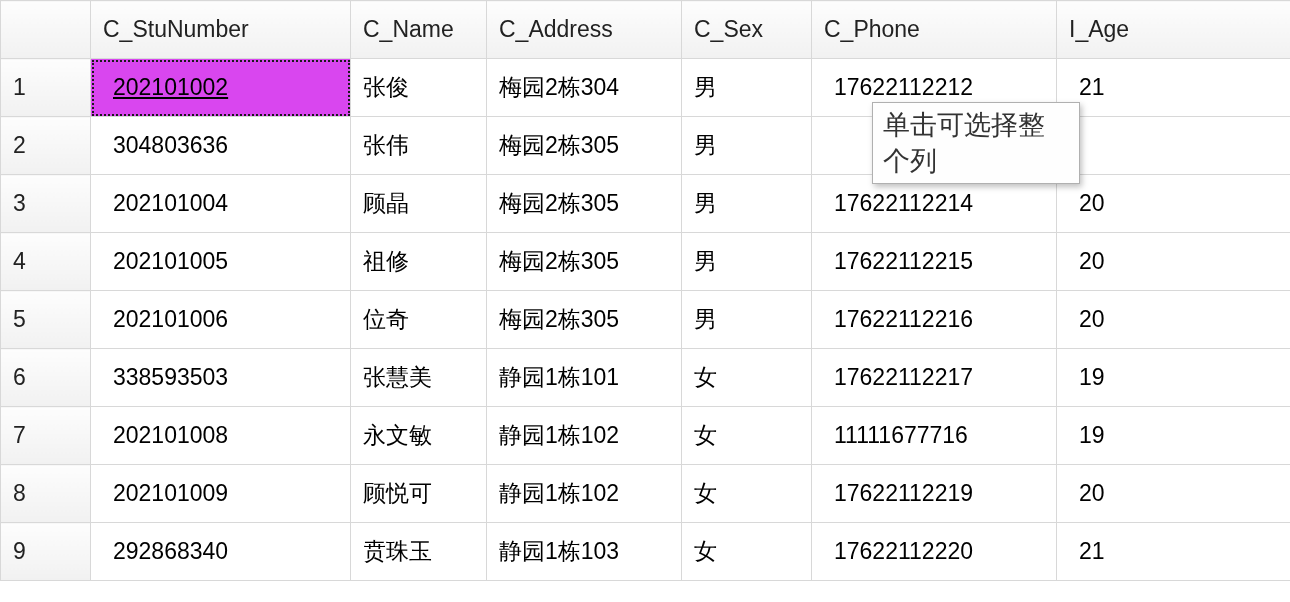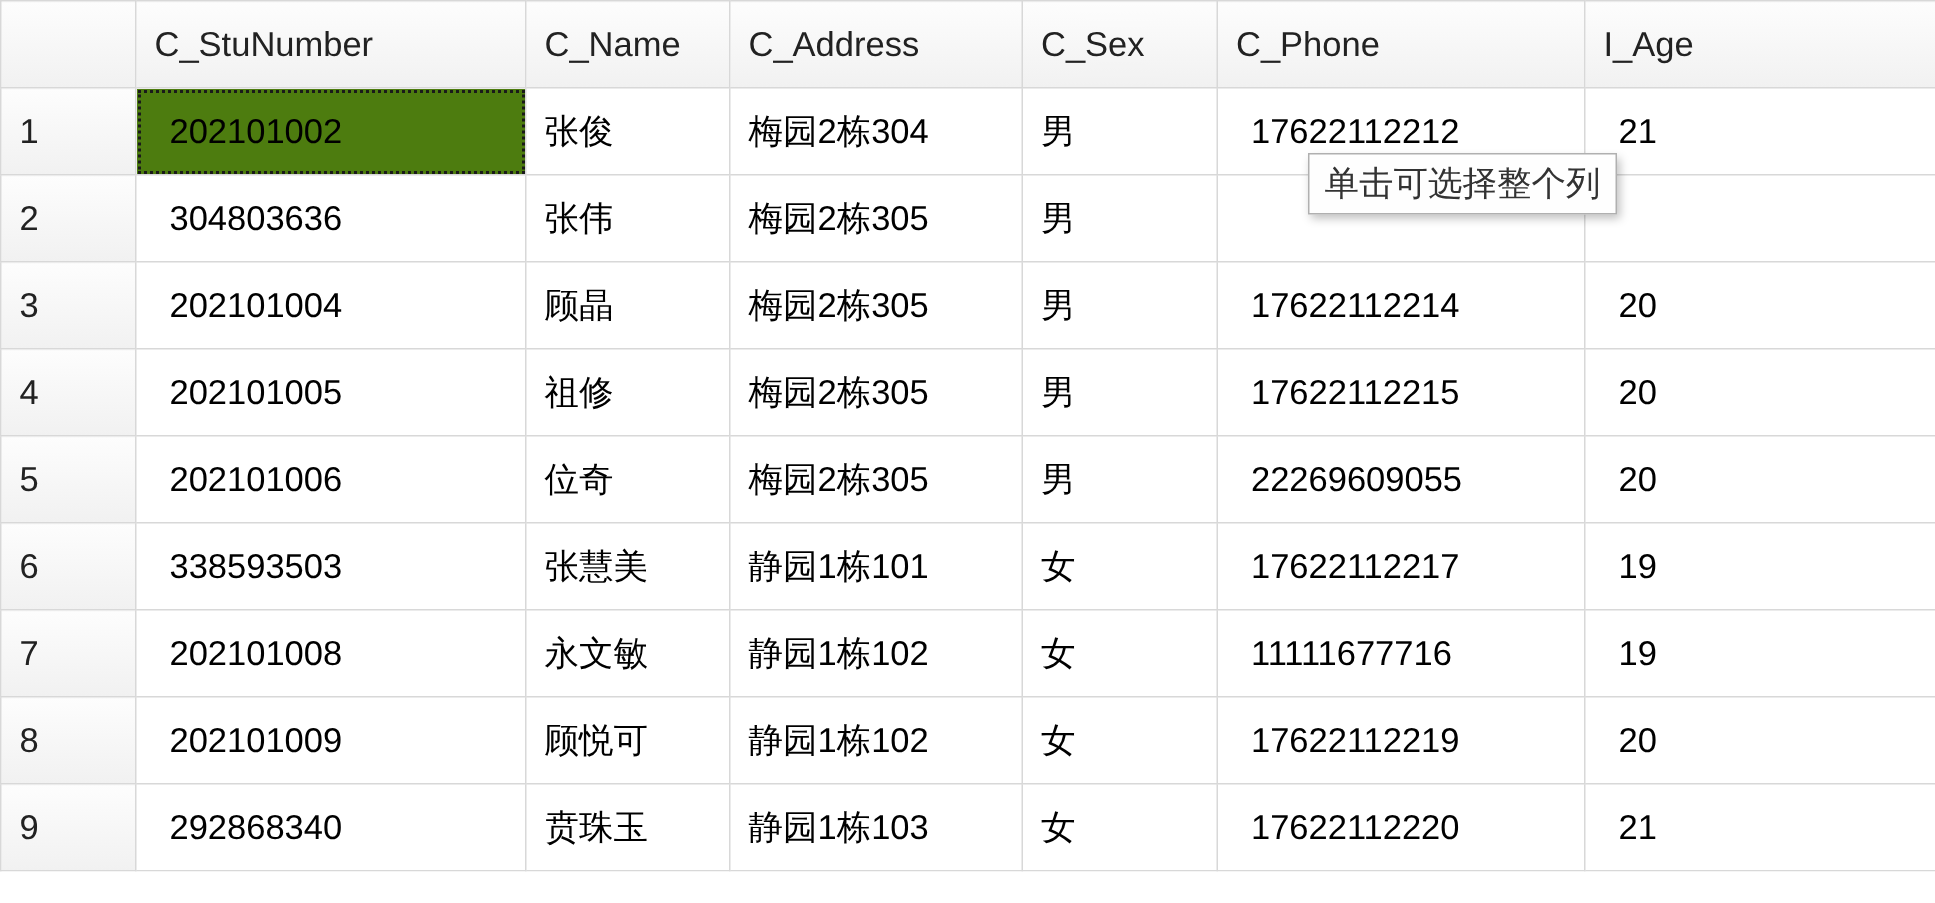--- a/index.html
+++ b/index.html
@@ -46,31 +46,32 @@
     width: 90px;
   }
   .col-stunum { width: 260px; }
   .col-name   { width: 136px; }
   .col-addr   { width: 195px; }
   .col-sex    { width: 130px; }
   .col-phone  { width: 245px; }
   .col-age    { width: 234px; }
   td.cell { color: #000; }
   td.selected {
-    background: #4d7c0f;
+    background: #d946ef;
     outline: 2px dotted #1a1a1a;
     outline-offset: -3px;
+    text-decoration: underline;
   }
   td.num-indent { padding-left: 22px; }
   .tooltip {
     position: absolute;
     background: #fefefe;
     border: 1px solid #b0b0b0;
     padding: 4px 10px;
-    font-size: 23px;
+    font-size: 27px;
     color: #333;
     box-shadow: 2px 3px 6px rgba(0,0,0,0.25);
     z-index: 100;
   }
 </style>
 </head>
 <body>
 
 <div class="grid-wrap">
   <table>
@@ -130,21 +131,21 @@
           <td class="cell">男</td>
           <td class="cell num-indent">17622112215</td>
           <td class="cell num-indent">20</td>
         </tr>
         <tr>
           <td class="row-header">5</td>
           <td class="cell num-indent">202101006</td>
           <td class="cell">位奇</td>
           <td class="cell">梅园2栋305</td>
           <td class="cell">男</td>
-          <td class="cell num-indent">22269609055</td>
+          <td class="cell num-indent">17622112216</td>
           <td class="cell num-indent">20</td>
         </tr>
         <tr>
           <td class="row-header">6</td>
           <td class="cell num-indent">338593503</td>
           <td class="cell">张慧美</td>
           <td class="cell">静园1栋101</td>
           <td class="cell">女</td>
           <td class="cell num-indent">17622112217</td>
           <td class="cell num-indent">19</td>

